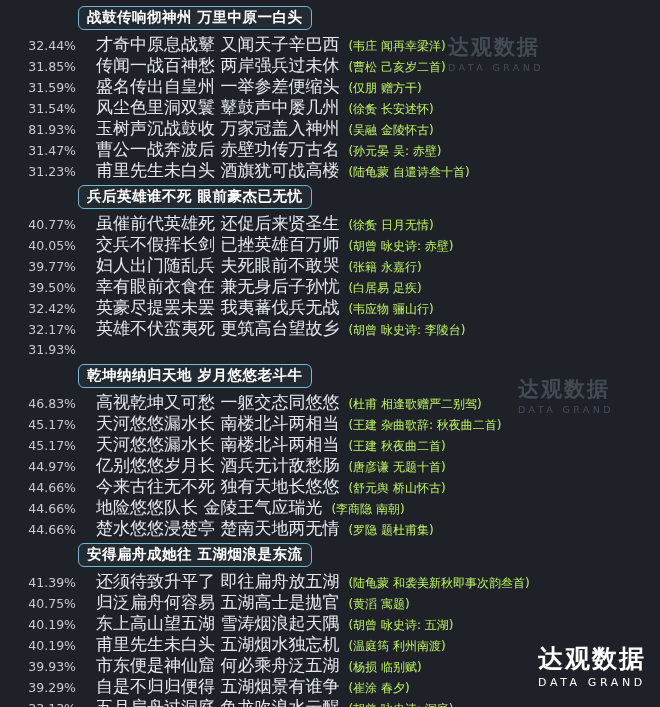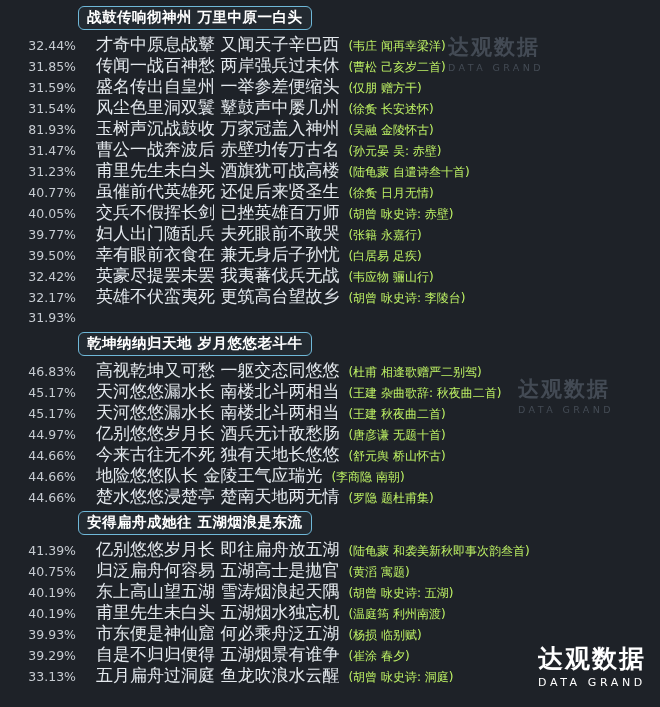--- a/index.html
+++ b/index.html
@@ -133,21 +133,21 @@
           <span class="meta">(吴融 金陵怀古)</span>
         </div><div class="row">
           <span class="score">31.47%</span>
           <span class="line">曹公一战奔波后 赤壁功传万古名</span>
           <span class="meta">(孙元晏 吴: 赤壁)</span>
         </div><div class="row">
           <span class="score">31.23%</span>
           <span class="line">甫里先生未白头 酒旗犹可战高楼</span>
           <span class="meta">(陆龟蒙 自遣诗叁十首)</span>
         </div></div>
-      <div class="group-header-wrap"><div class="row">
+      <div class="group-header-wrap"><div class="group-header">兵后英雄谁不死 眼前豪杰已无忧</div><div class="row">
           <span class="score">40.77%</span>
           <span class="line">虽催前代英雄死 还促后来贤圣生</span>
           <span class="meta">(徐夤 日月无情)</span>
         </div><div class="row">
           <span class="score">40.05%</span>
           <span class="line">交兵不假挥长剑 已挫英雄百万师</span>
           <span class="meta">(胡曾 咏史诗: 赤壁)</span>
         </div><div class="row">
           <span class="score">39.77%</span>
           <span class="line">妇人出门随乱兵 夫死眼前不敢哭</span>
@@ -191,21 +191,21 @@
           <span class="score">44.66%</span>
           <span class="line">地险悠悠队长 金陵王气应瑞光</span>
           <span class="meta">(李商隐 南朝)</span>
         </div><div class="row">
           <span class="score">44.66%</span>
           <span class="line">楚水悠悠浸楚亭 楚南天地两无情</span>
           <span class="meta">(罗隐 题杜甫集)</span>
         </div></div>
       <div class="group-header-wrap"><div class="group-header">安得扁舟成她往 五湖烟浪是东流</div><div class="row">
           <span class="score">41.39%</span>
-          <span class="line">亿别悠悠岁月长 即往扁舟放五湖</span>
+          <span class="line">还须待致升平了 即往扁舟放五湖</span>
           <span class="meta">(陆龟蒙 和袭美新秋即事次韵叁首)</span>
         </div><div class="row">
           <span class="score">40.75%</span>
           <span class="line">归泛扁舟何容易 五湖高士是拋官</span>
           <span class="meta">(黄滔 寓题)</span>
         </div><div class="row">
           <span class="score">40.19%</span>
           <span class="line">东上高山望五湖 雪涛烟浪起天隅</span>
           <span class="meta">(胡曾 咏史诗: 五湖)</span>
         </div><div class="row">

